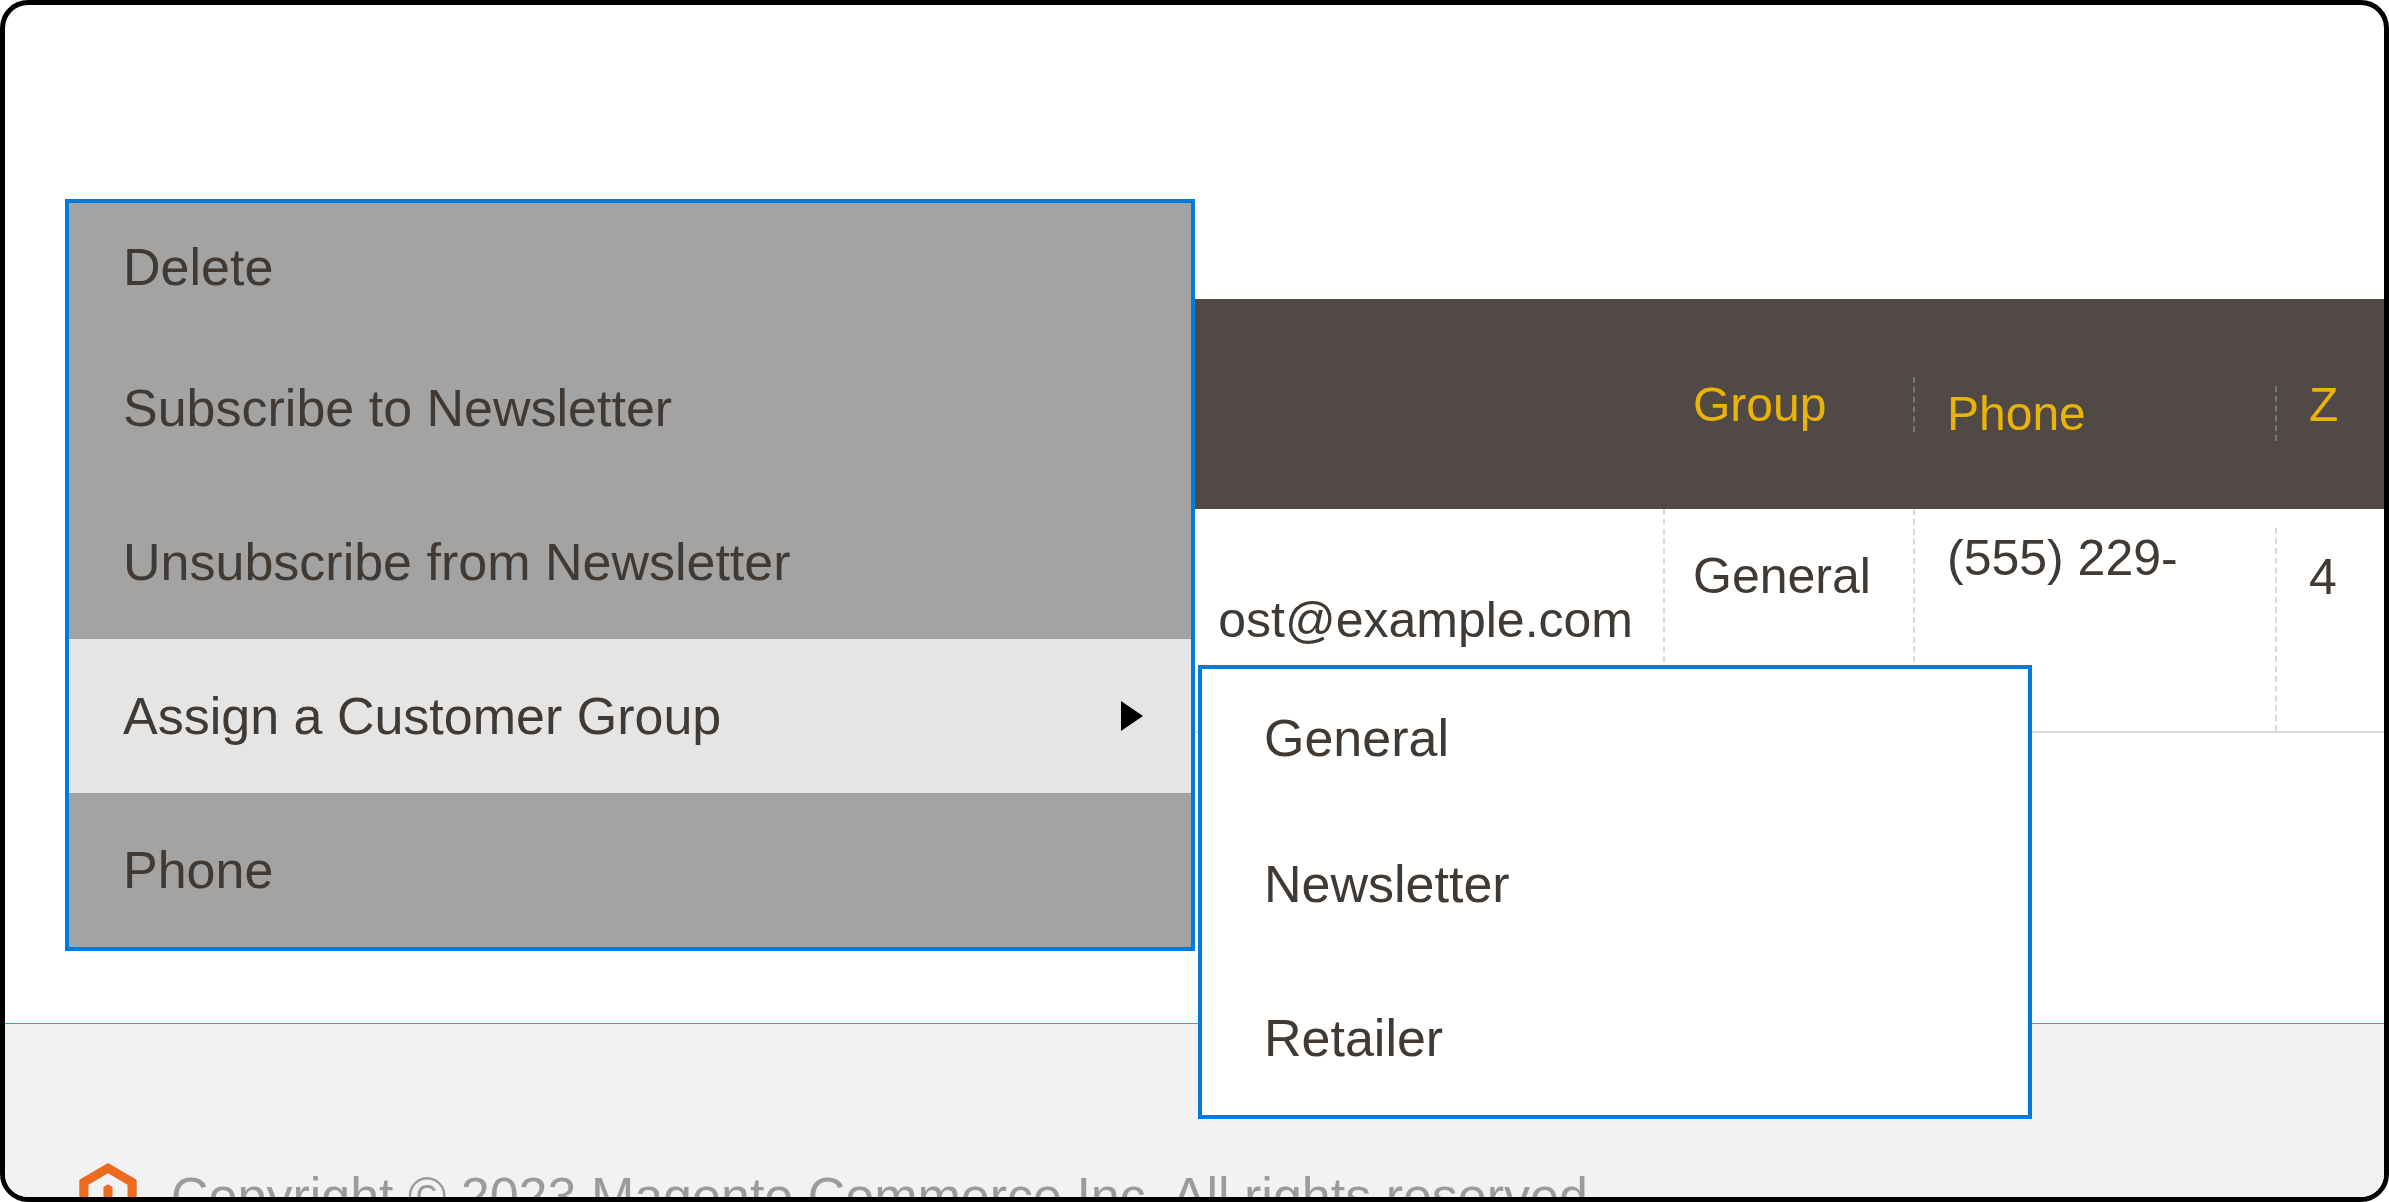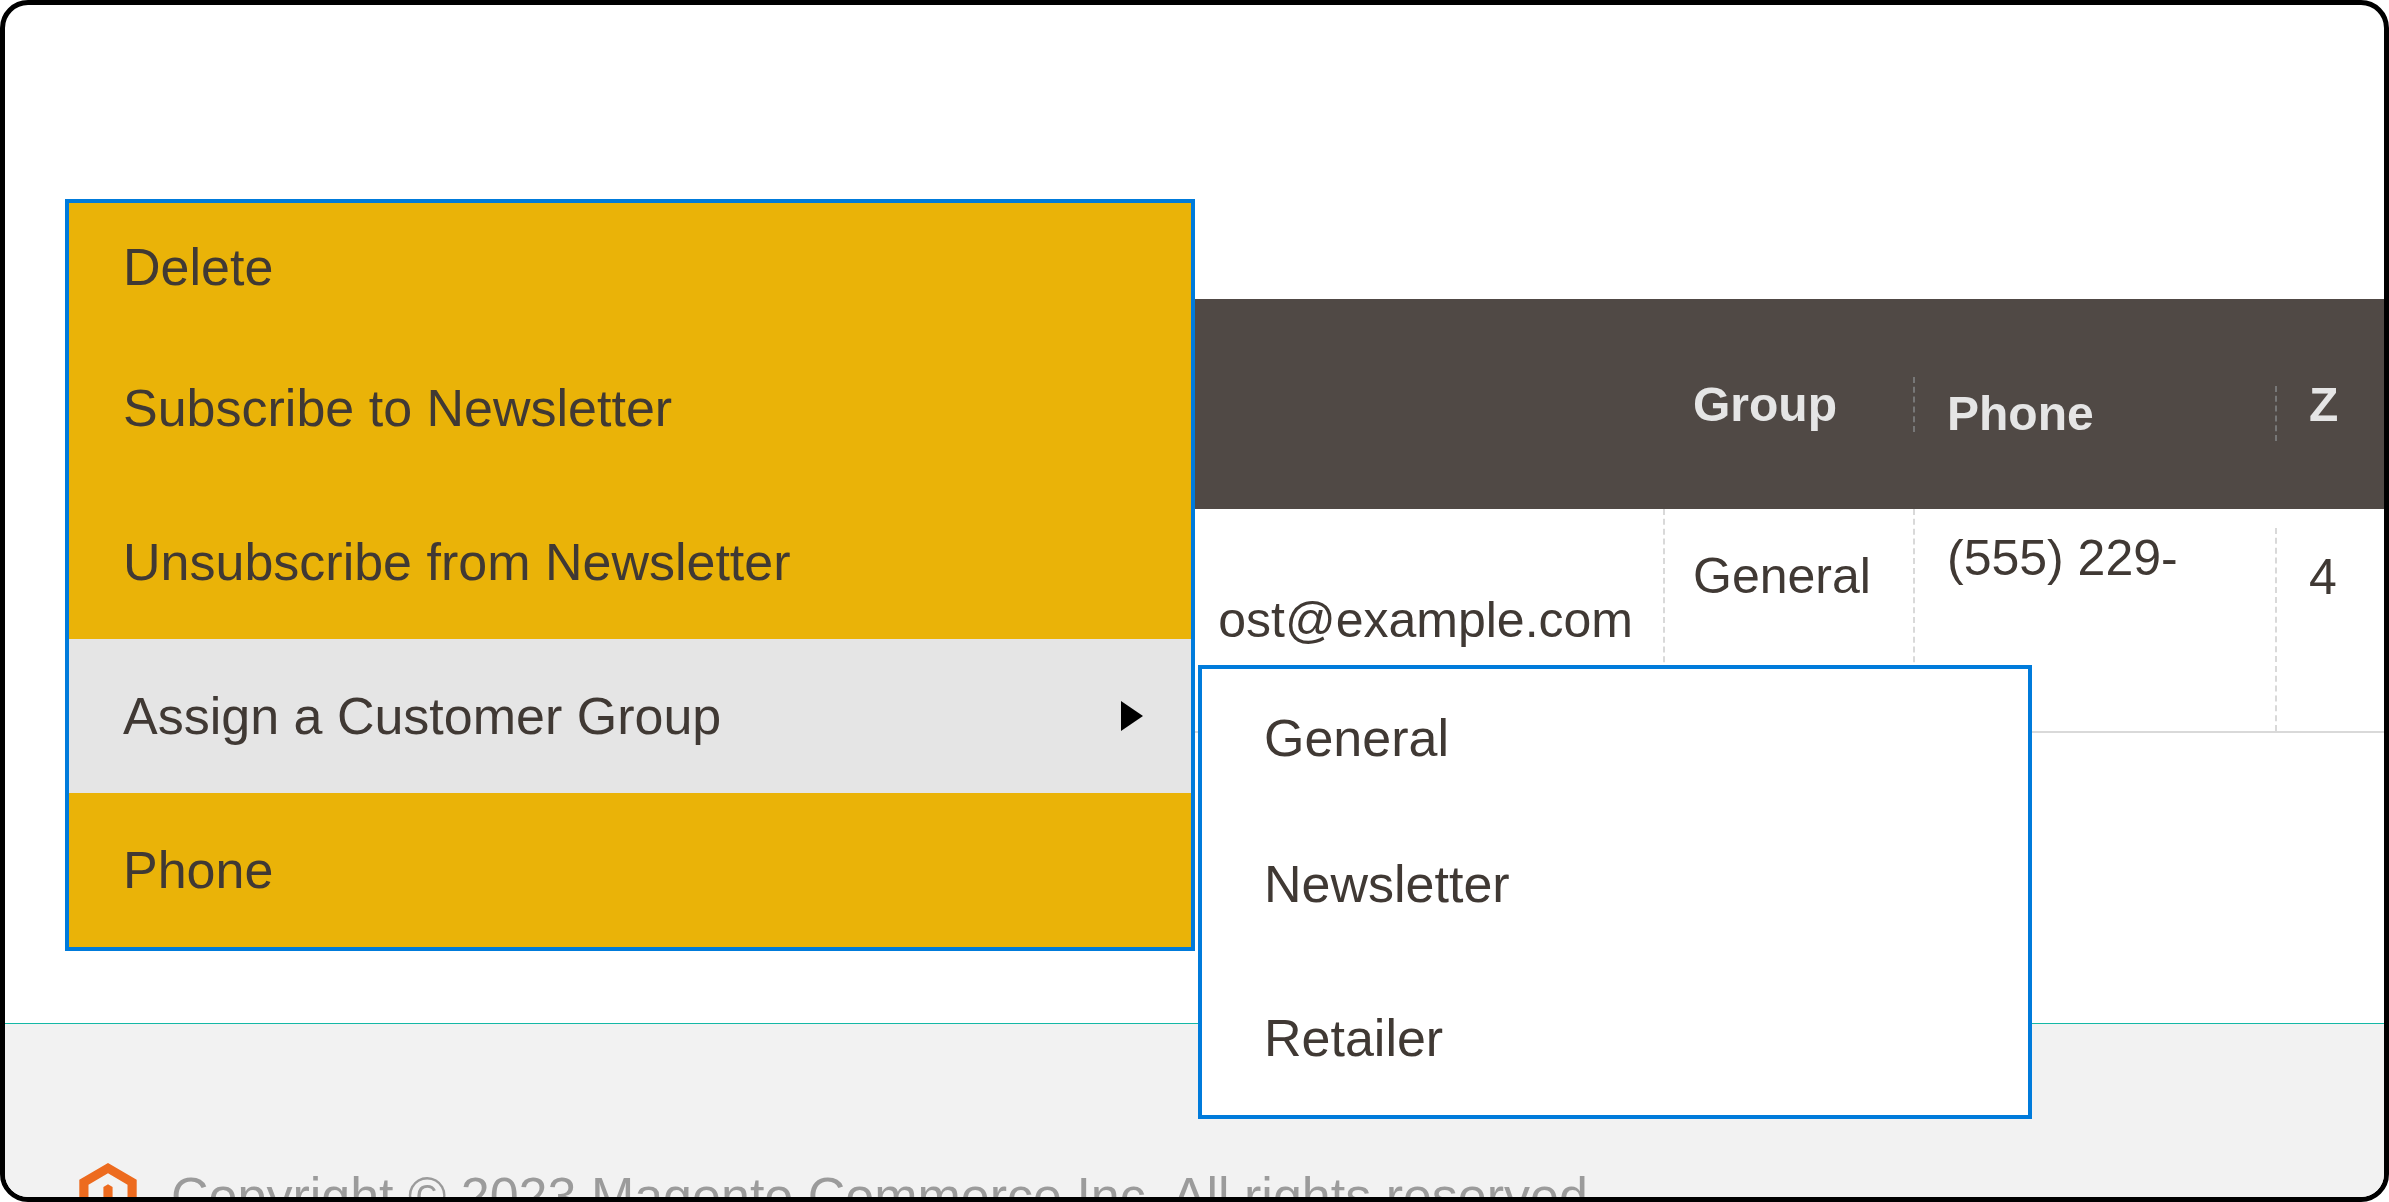--- a/index.html
+++ b/index.html
@@ -65,21 +65,21 @@
     color: #403934;
   }
 
   
   .dropdown {
     position: absolute;
     top: 194px;
     left: 60px;
     width: 1130px;
     border: 4px solid #007bdb;
-    background: #eab308;
+    background: #a3a3a3;
     z-index: 20;
   }
   .dropdown-item {
     display: flex;
     align-items: center;
     justify-content: space-between;
     height: 154px;
     padding: 0 48px 0 54px;
     font-size: 52px;
     color: #403934;
@@ -121,23 +121,23 @@
   .grid {
     position: absolute;
     top: 294px;
     left: 60px;
     right: 0;
   }
   .grid-header {
     display: flex;
     height: 210px;
     background: #504945;
-    color: #e5e5e5;
+    color: #eab308;
     font-size: 48px;
-    font-weight: 700;
+    font-weight: 400;
     align-items: center;
   }
   .grid-row {
     display: flex;
     height: 224px;
     background: #fff;
     border-bottom: 2px solid #d9d9d9;
     font-size: 50px;
     color: #403934;
   }

